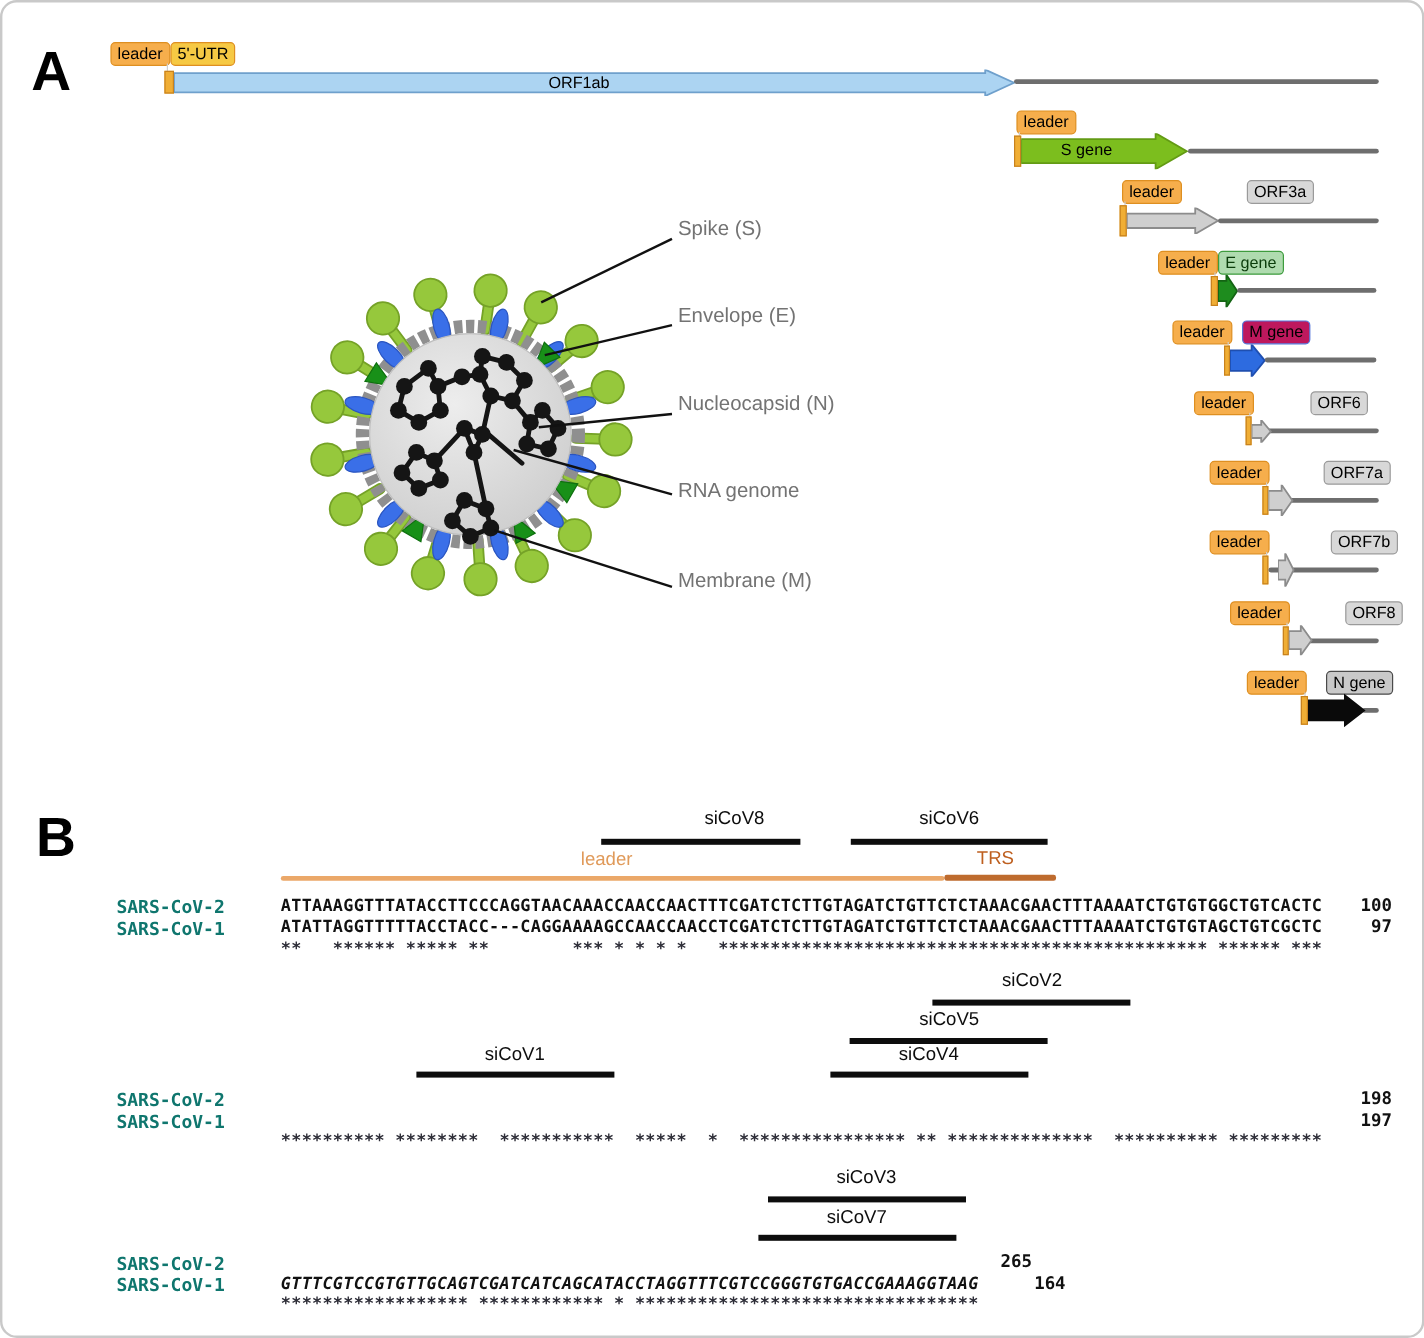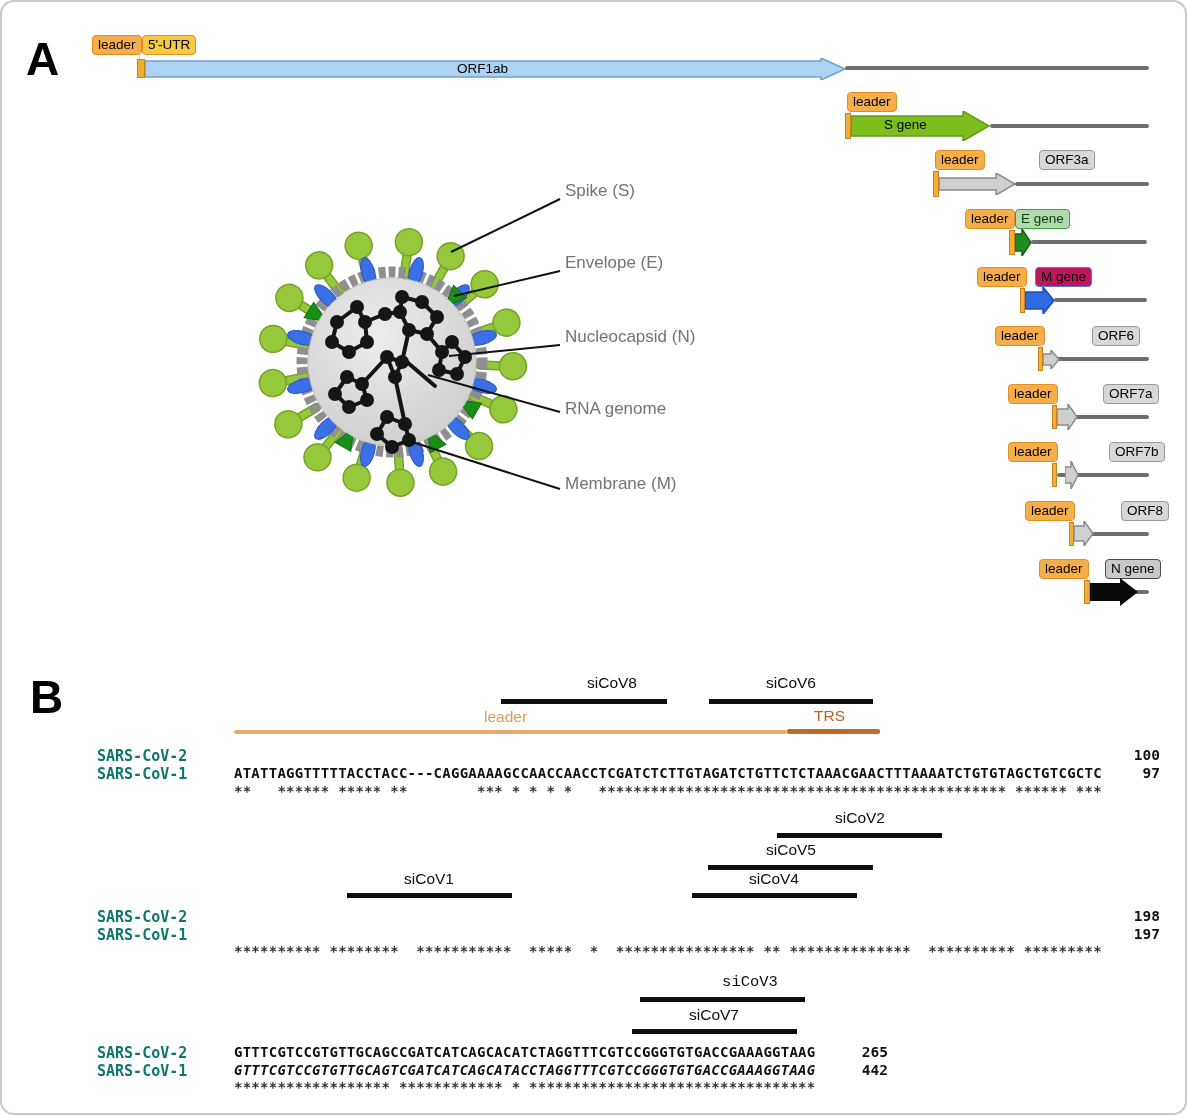--- a/index.html
+++ b/index.html
@@ -256,20 +256,21 @@
   <div class="bar" style="left:499px;top:697px;width:166px;"></div>
   <div class="sirna-label" style="left:789px;top:672px;">siCoV6</div>
   <div class="bar" style="left:707px;top:697px;width:164px;"></div>
 
   <div class="leader-text" style="left:482px;top:706px;">leader</div>
   <div class="trs-text" style="left:812px;top:705px;">TRS</div>
   <div class="leader-line" style="left:232px;top:728px;width:553px;"></div>
   <div class="trs-line" style="left:785px;top:727px;width:93px;"></div>
 
   <div class="seqname mono" style="top:745px;">SARS-CoV-2</div>
+  <div class="seq mono" style="top:745px;">ATTAAAGGTTTATACCTTCCCAGGTAACAAACCAACCAACTTTCGATCTCTTGTAGATCTGTTCTCTAAACGAACTTTAAAATCTGTGTGGCTGTCACTC</div>
   <div class="seqnum mono" style="left:1124px;top:745px;">100</div>
   <div class="seqname mono" style="top:763px;">SARS-CoV-1</div>
   <div class="seq mono" style="top:763px;">ATATTAGGTTTTTACCTACC---CAGGAAAAGCCAACCAACCTCGATCTCTTGTAGATCTGTTCTCTAAACGAACTTTAAAATCTGTGTAGCTGTCGCTC</div>
   <div class="seqnum mono" style="left:1124px;top:763px;">97</div>
   <div class="cons mono" style="top:781px;">**   ****** ***** **        *** * * * *   *********************************************** ****** ***</div>
 
   <div class="sirna-label" style="left:858px;top:807px;">siCoV2</div>
   <div class="bar" style="left:775px;top:831px;width:165px;"></div>
   <div class="sirna-label" style="left:789px;top:839px;">siCoV5</div>
   <div class="bar" style="left:706px;top:863px;width:165px;"></div>
@@ -277,26 +278,25 @@
   <div class="bar" style="left:690px;top:891px;width:165px;"></div>
   <div class="sirna-label" style="left:427px;top:868px;">siCoV1</div>
   <div class="bar" style="left:345px;top:891px;width:165px;"></div>
 
   <div class="seqname mono" style="top:906px;">SARS-CoV-2</div>
   <div class="seqnum mono" style="left:1124px;top:906px;">198</div>
   <div class="seqname mono" style="top:924px;">SARS-CoV-1</div>
   <div class="seqnum mono" style="left:1124px;top:924px;">197</div>
   <div class="cons mono" style="top:941px;">********** ********  ***********  *****  *  **************** ** **************  ********** *********</div>
 
-  <div class="sirna-label" style="left:748px;top:971px;font-family:Liberation Mono, monospace;">siCoV3</div>
+  <div class="sirna-label" style="left:720px;top:971px;">siCoV3</div>
   <div class="bar" style="left:638px;top:995px;width:165px;"></div>
   <div class="sirna-label" style="left:712px;top:1004px;">siCoV7</div>
   <div class="bar" style="left:630px;top:1027px;width:165px;"></div>
 
   <div class="seqname mono" style="top:1042px;">SARS-CoV-2</div>
-  <div class="seq mono" style="top:1042px;">GTTTCGTCCGTGTTGCAGCCGATCATCAGCACATCTAGGTTTCGTCCGGGTGTGACCGAAAGGTAAG</div>
-  <div class="seqnum mono" style="left:852px;top:1042px;">265</div>
+  <div class="seqnum mono" style="left:824px;top:1042px;">265</div>
   <div class="seqname mono" style="top:1060px;">SARS-CoV-1</div>
   <div class="seq mono" style="top:1060px;font-style:italic;">GTTTCGTCCGTGTTGCAGTCGATCATCAGCATACCTAGGTTTCGTCCGGGTGTGACCGAAAGGTAAG</div>
-  <div class="seqnum mono" style="left:852px;top:1060px;">442</div>
+  <div class="seqnum mono" style="left:852px;top:1060px;">164</div>
   <div class="cons mono" style="top:1077px;">****************** ************ * *********************************</div>
 
 </div>
 
 </body></html>

